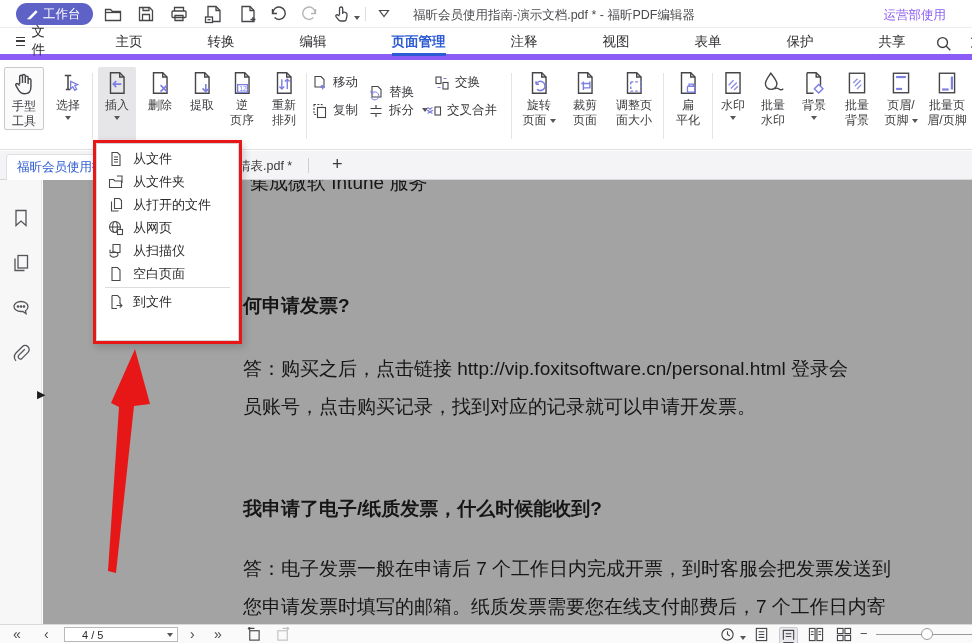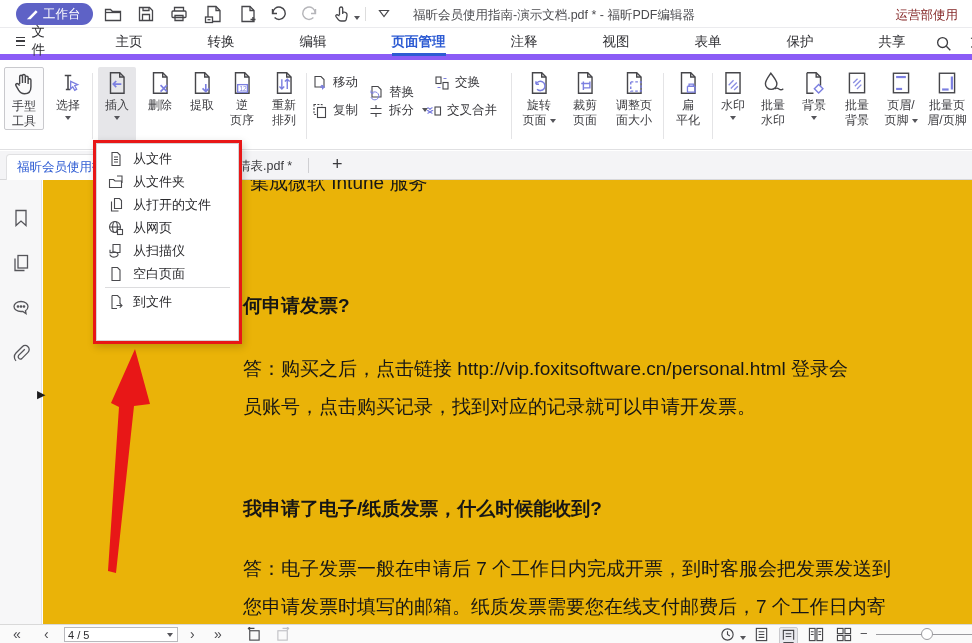--- a/index.html
+++ b/index.html
@@ -8,21 +8,21 @@
     position: relative; overflow: hidden; background: #fff;
     font-family: "Liberation Sans", sans-serif; color: #333;
   }
   svg { display: block; }
 
   
   .titlebar { position: absolute; top: 0; left: 0; right: 0; height: 28px; background: #fff; border-bottom: 1px solid #ebebee; z-index: 10; }
   .workspace-btn { position: absolute; left: 16px; top: 3px; height: 22px; background: #5e62c6; border-radius: 11px; color: #fff; display: flex; align-items: center; gap: 5px; padding: 0 12px 0 9px; font-size: 12.5px; }
   .ticon { position: absolute; top: 4px; width: 20px; height: 20px; cursor: pointer; }
   .tb-title { position: absolute; left: 413px; top: 7px; font-size: 12.5px; color: #4b4b4f; white-space: nowrap; }
-  .tb-account { position: absolute; right: 14px; top: 7px; font-size: 12.5px; color: #7f1d1d; }
+  .tb-account { position: absolute; right: 26px; top: 7px; font-size: 12.5px; color: #8b5cf6; }
   .vline { position: absolute; width: 1px; background: #ddd; }
 
   
   .menubar { position: absolute; top: 28px; left: 0; right: 0; height: 32px; background: #fff; border-bottom: 6px solid #8b5cf6; display: flex; align-items: center; padding-left: 16px; z-index: 10; }
   .hamburger { width: 13px; height: 9px; border-top: 1.6px solid #3c3c40; border-bottom: 1.6px solid #3c3c40; position: relative; margin-right: 7px; }
   .hamburger::after { content:""; position:absolute; left:0; right:0; top:2.6px; height:1.6px; background:#3c3c40; }
   .file-menu { display: flex; align-items: center; font-size: 13.5px; color: #2f2f33; cursor: pointer; }
   .menu-divider { width: 1px; height: 14px; background: #ddd; margin: 0 14px 0 16px; }
   .mtab { font-size: 13.5px; color: #2f2f33; margin-right: 29px; padding: 6px 0 5px; cursor: pointer; white-space: nowrap; margin-left: 36px; }
   .mtab.active { color: #2d5bd3; font-weight: 700; border-bottom: 3px solid #2d5bd3; padding-bottom: 2px; }
@@ -45,28 +45,28 @@
   .doc-tab2 { position: absolute; left: 238px; top: 7px; font-size: 12.5px; color: #3a3a3e; white-space: nowrap; cursor: pointer; }
   .tab-sep { position: absolute; left: 308px; top: 7px; width: 1px; height: 15px; background: #cfcfd2; }
   .newtab-btn { position: absolute; left: 326px; top: 1px; font-size: 18px; color: #3a3a3e; cursor: pointer; padding: 2px 6px; }
 
   
   .sidebar { position: absolute; left: 0; top: 180px; width: 42px; bottom: 19px; background: #f7f7f8; border-right: 1px solid #e4e4e6; z-index: 5; }
   .sicon { position: absolute; left: 11px; cursor: pointer; }
   .expander { position: absolute; left: 37px; top: 208px; font-size: 11px; color: #1c1c1e; cursor: pointer; z-index: 6; }
 
   
-  .docarea { position: absolute; left: 43px; top: 180px; right: 0; bottom: 19px; background: #eab308; overflow: hidden; z-index: 1; }
+  .docarea { position: absolute; left: 43px; top: 180px; right: 0; bottom: 19px; background: #a3a3a3; overflow: hidden; z-index: 1; }
   .dline { position: absolute; left: 200px; font-size: 19px; color: #161616; white-space: nowrap; }
   .dheading { font-weight: 700; }
 
   
   .statusbar { position: absolute; left: 0; right: 0; bottom: 0; height: 19px; background: #fafafa; border-top: 1px solid #d9d9d9; font-size: 13px; color: #4a4a4e; z-index: 10; }
   .snav { position: absolute; top: 0px; font-size: 14px; color: #4a4a4e; cursor: pointer; line-height: 18px; }
-  .page-combo { position: absolute; left: 64px; top: 2px; width: 114px; height: 15px; background: #fff; border: 1px solid #b9b9bd; display: flex; align-items: center; font-size: 11px; color: #2b2b2e; padding-left: 3px; cursor: pointer; }
+  .page-combo { position: absolute; left: 64px; top: 2px; width: 114px; height: 15px; background: #fff; border: 1px solid #b9b9bd; display: flex; align-items: center; font-size: 11px; color: #2b2b2e; padding-left: 17px; cursor: pointer; }
   .page-combo .cdown { position: absolute; right: 4px; top: 5px; margin: 0; }
   .sico { position: absolute; top: 2px; cursor: pointer; }
   .sico.hl { background: #e9e9ee; border: 1px solid #c9c9cd; border-radius: 2px; }
   .zoom-minus { position: absolute; left: 860px; top: 1px; font-size: 13px; color: #4a4a4e; cursor: pointer; }
   .zoom-track { position: absolute; left: 876px; top: 9px; width: 96px; height: 1px; background: #9a9a9e; }
   .zoom-handle { position: absolute; left: 921px; top: 3px; width: 12px; height: 12px; border-radius: 50%; background: #fff; border: 1px solid #9a9a9e; cursor: pointer; }
 
   
   .insert-menu { position: absolute; left: 93px; top: 140px; width: 149px; height: 204px; z-index: 50; border: 3px solid #e81717; background: #1d4ed8; box-shadow: 2px 3px 8px rgba(0,0,0,.18); }
   .menu-body { width: 100%; height: 100%; border: 1px solid #d4d4d7; background: #fff; padding-top: 3px; }

